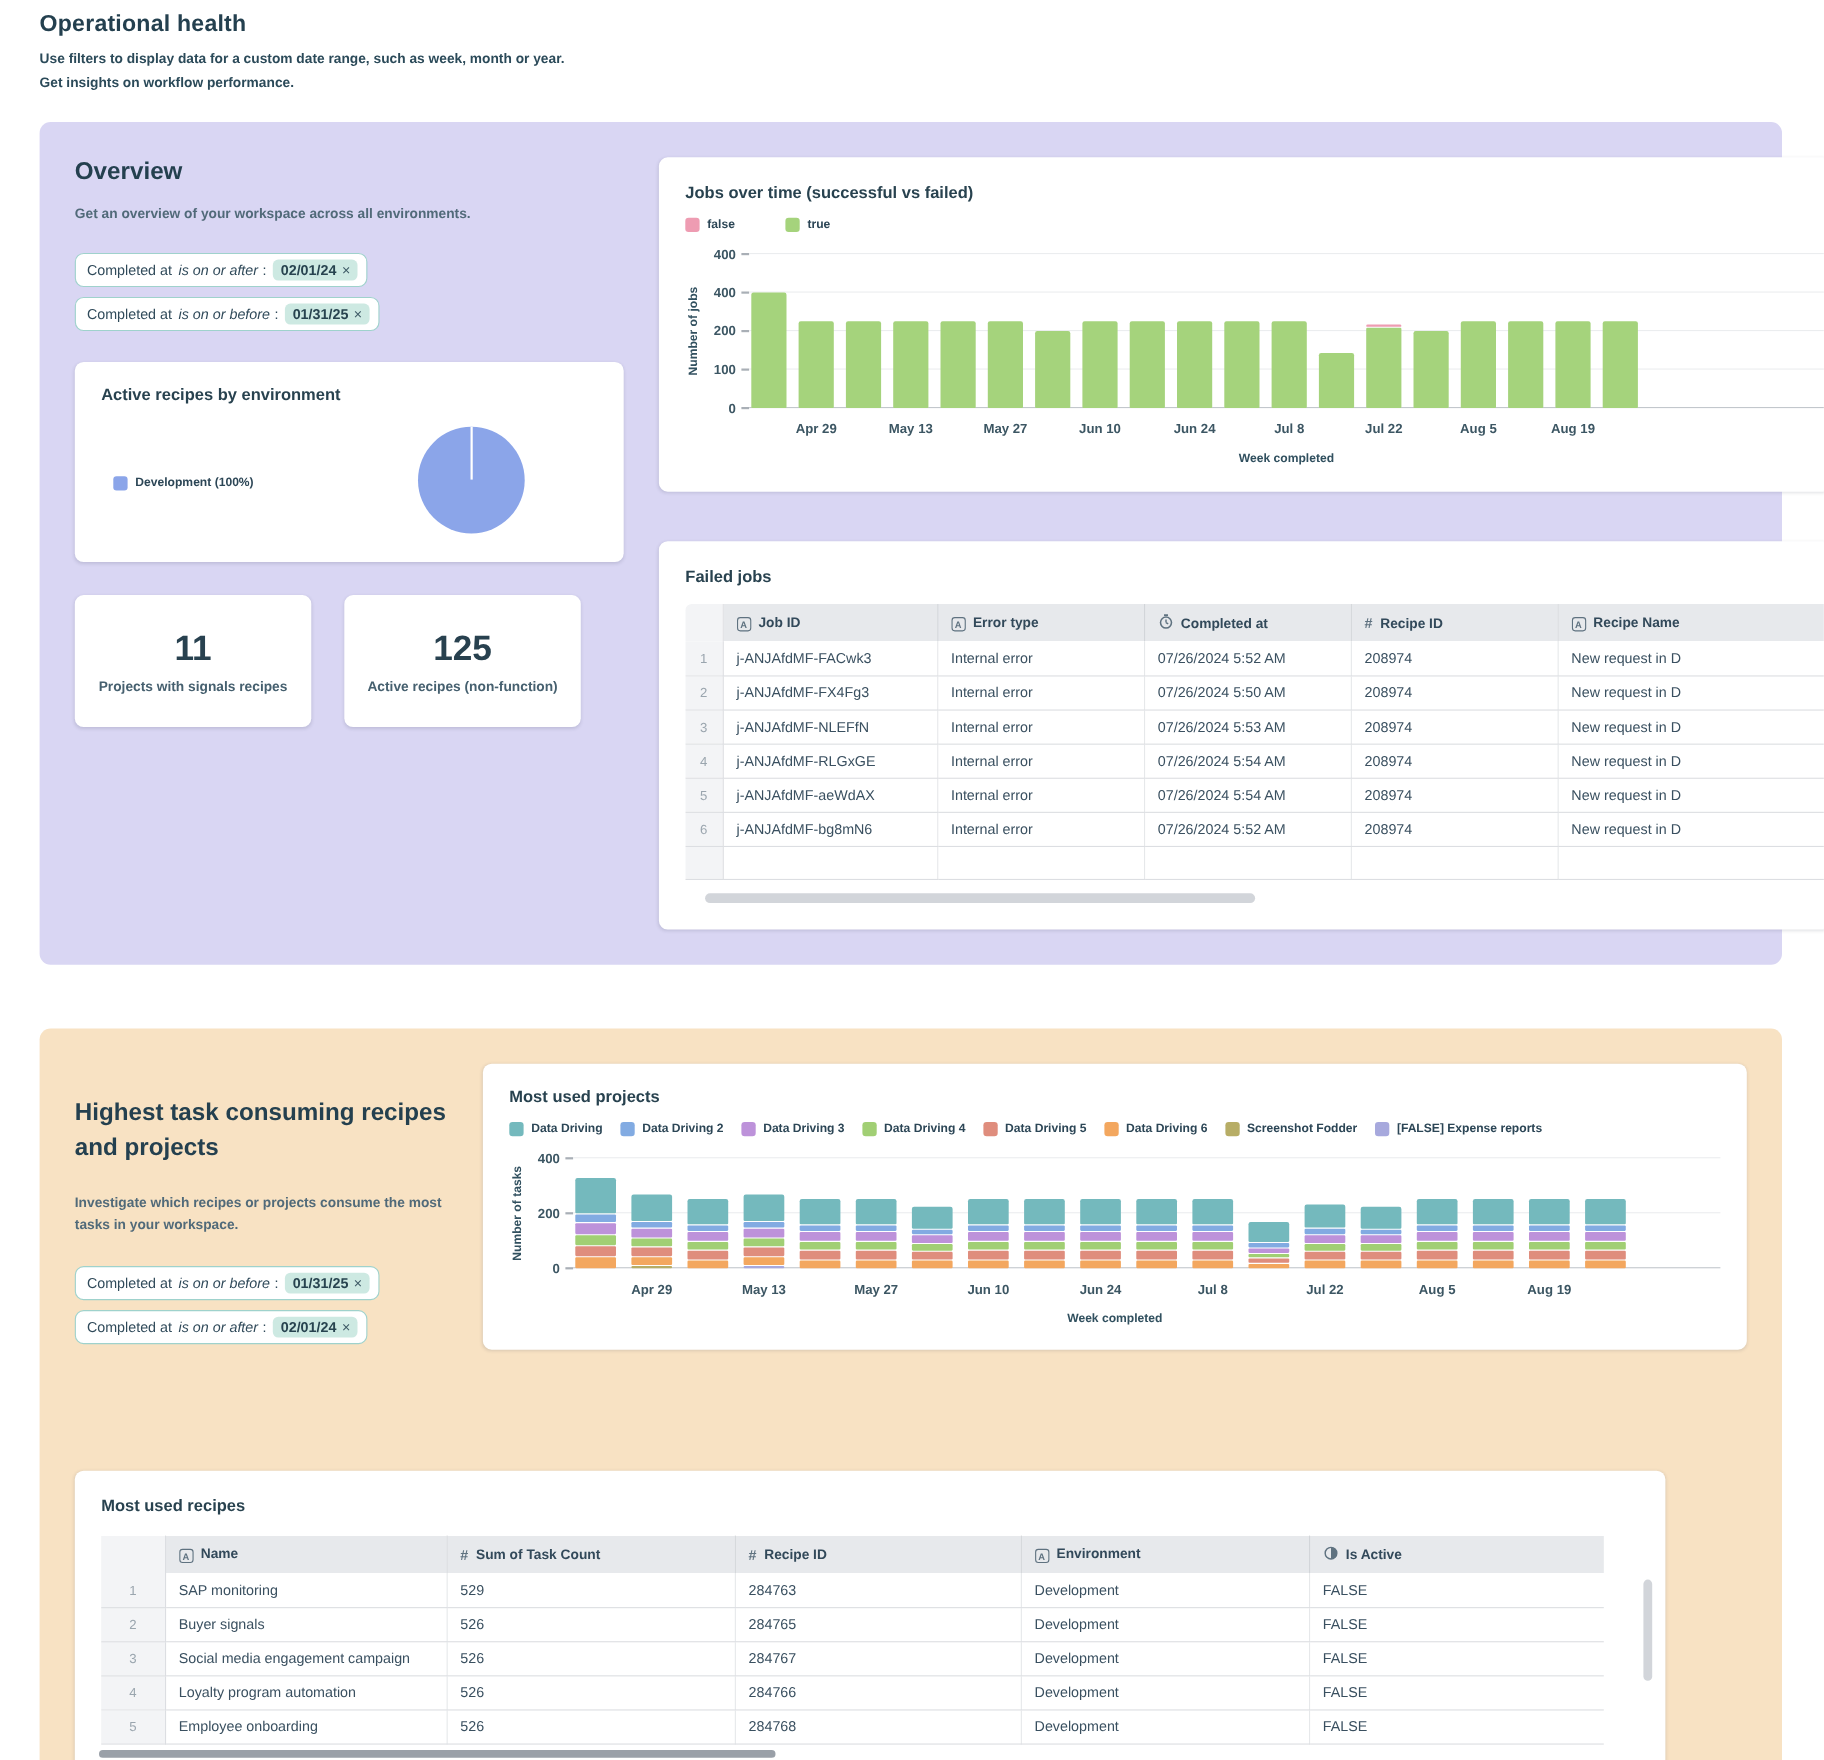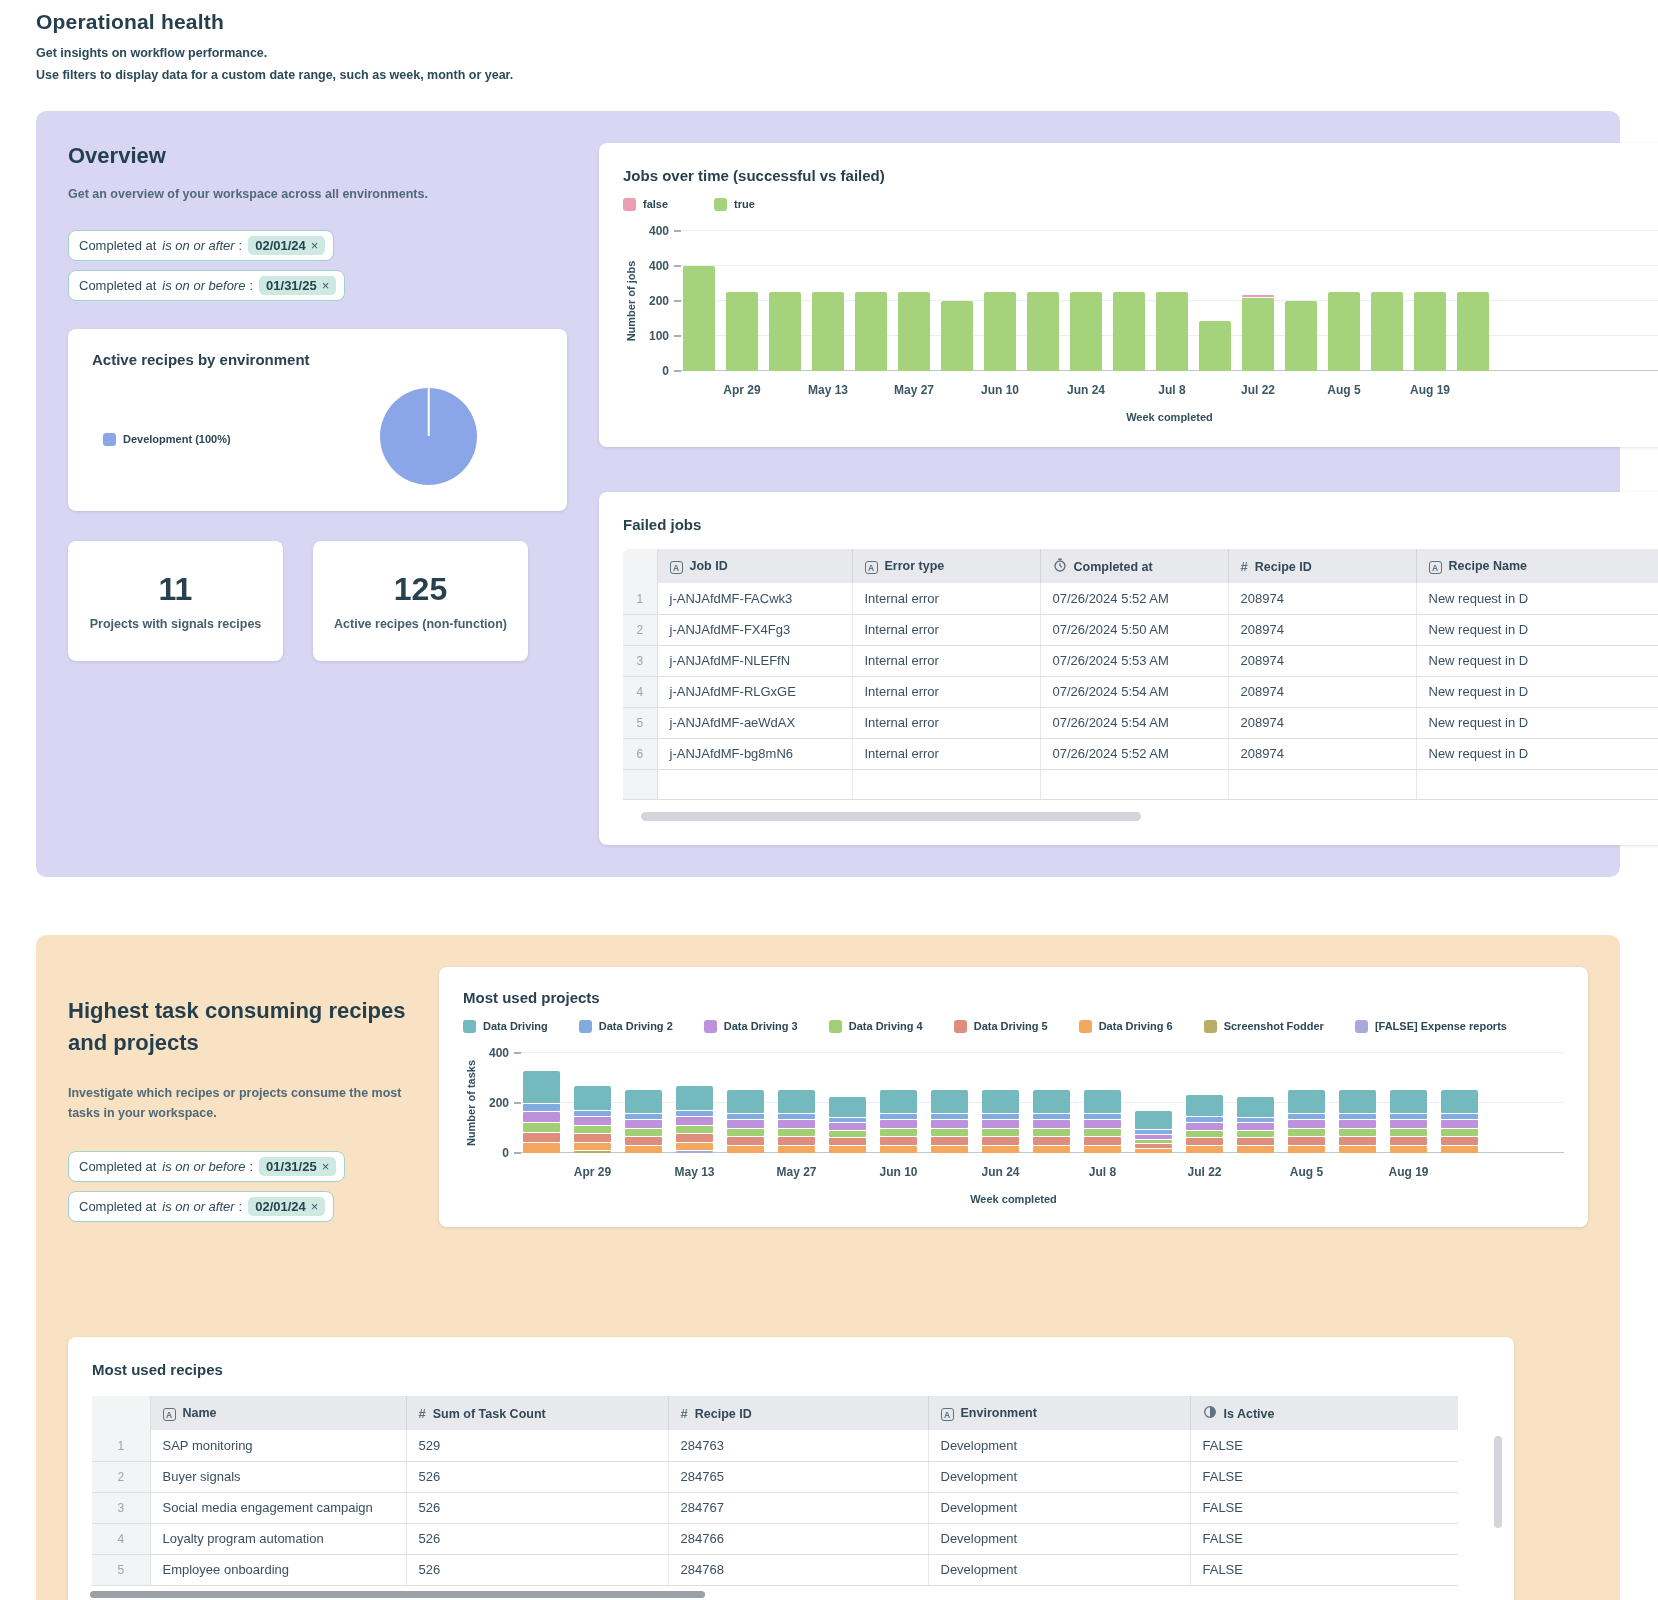--- a/index.html
+++ b/index.html
@@ -45,21 +45,21 @@
   .stat-card .stat-label { font-size: 12.5px; font-weight: 700; color: #46606f; margin-top: 9px; text-align: center; }
   .stat-card.wide { width: 460px; height: 118px; margin-top: 30px; }
   .stat-card.wide .stat-value { font-size: 33px; }
 
   
   .ov-right { flex: 1; display: flex; flex-direction: column; gap: 45px; }
   .chart-card { padding: 24px; }
 
   .legend { display: flex; align-items: center; margin-top: 14px; }
   .legend.gap-lg { gap: 46px; }
-  .legend.gap-md { gap: 31px; }
+  .legend.gap-md { gap: 16px; }
   .legend-item { display: inline-flex; align-items: center; gap: 7px; }
   .legend-swatch { width: 13px; height: 13px; border-radius: 3px; flex: none; }
   .legend-label { font-size: 11px; font-weight: 700; color: #2c4656; }
 
   
   .chart { margin-top: 20px; }
   .ch-main { display: flex; }
   .ch-ylab { width: 16px; position: relative; flex: none; }
   .ch-ylab span { position: absolute; left: 50%; top: 50%; transform: translate(-50%,-50%) rotate(-90deg);
                   white-space: nowrap; font-size: 11px; font-weight: 700; color: #31505f; }
@@ -115,22 +115,22 @@
 
   .bottom-scroll-thumb { position: absolute; left: 90px; bottom: 2px; width: 615px; height: 7px; border-radius: 4px; background: #9aa0a8; cursor: pointer; }
 </style>
 </head>
 <body>
 
 <div class="page" data-name="operational-health-page">
 
   <h1 data-name="page-title">Operational health</h1>
   <div class="page-sub-wrap" data-name="page-subtitle">
+    <p class="page-sub" data-name="page-subtitle-line2">Use filters to display data for a custom date range, such as week, month or year.</p>
     <p class="page-sub" data-name="page-subtitle-line1">Get insights on workflow performance.</p>
-    <p class="page-sub" data-name="page-subtitle-line2">Use filters to display data for a custom date range, such as week, month or year.</p>
   </div>
 
   <section class="panel purple" data-name="overview-panel">
     <div class="ov-left" data-name="overview-left-column">
       <h2 data-name="overview-heading">Overview</h2>
       <p class="desc" data-name="overview-description">Get an overview of your workspace across all environments.</p>
       <div class="chips" data-name="overview-filters">
           <div class="chip" data-name="filter-chip">
             <span data-name="filter-label">Completed at </span>
             <em data-name="filter-operator">is on or after</em>

